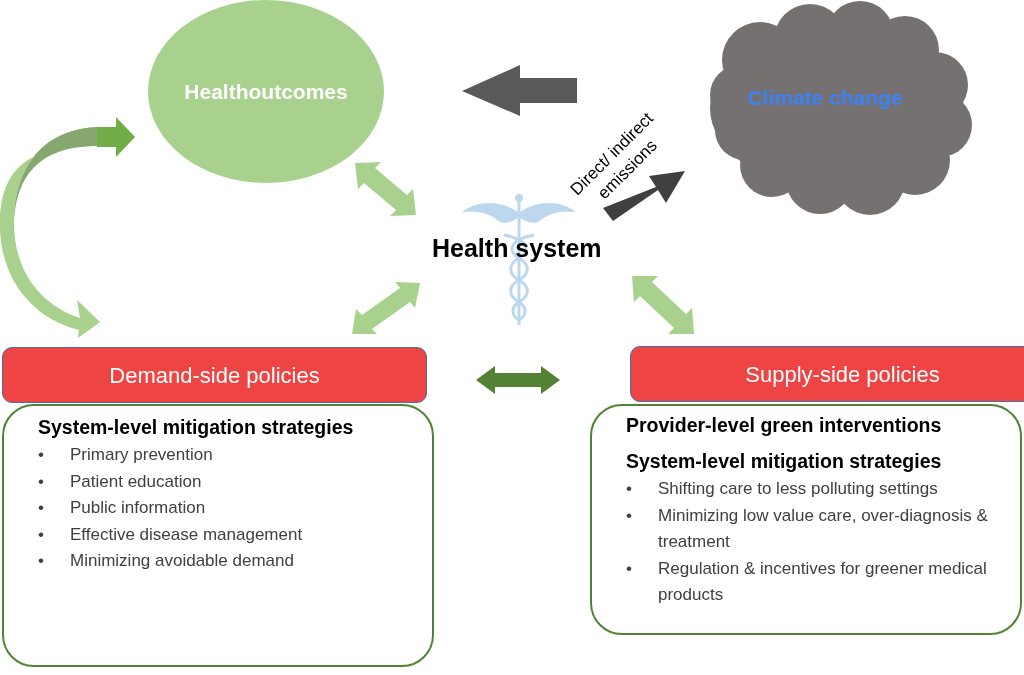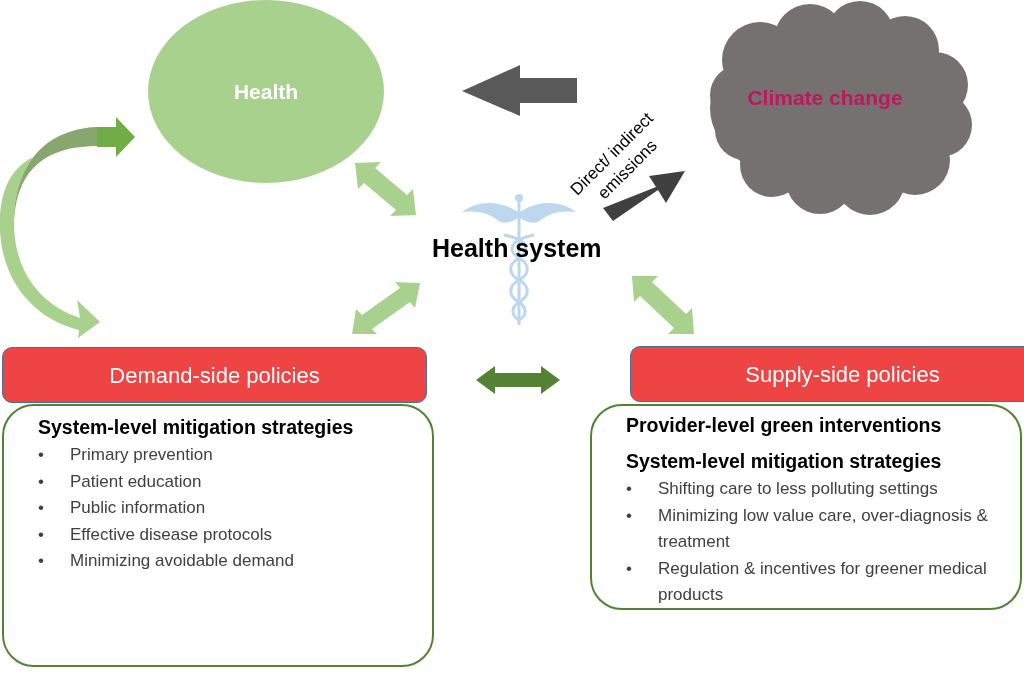--- a/index.html
+++ b/index.html
@@ -8,31 +8,31 @@
   .abs { position: absolute; }
   svg.layer { position: absolute; left: 0; top: 0; }
   .ellipse {
     left: 148px; top: 0px; width: 236px; height: 183px;
     border-radius: 50%; background: #a9d18e;
     display: flex; align-items: center; justify-content: center; flex-direction: row;
     color: #ffffff; font-weight: bold; font-size: 21px; line-height: 32px; text-align: center;
   }
   .ellipse span { display: block; }
   .cloud-text { left: 700px; top: 86px; width: 250px; text-align: center;
-    color: #be185d; font-weight: bold; font-size: 21px; }
+    color: #3b82f6; font-weight: bold; font-size: 21px; }
   .hs-title { left: 432px; top: 234px; font-weight: bold; font-size: 25px; color: #000; text-align: right; }
   .emis { left: 545px; top: 140px; width: 150px; transform: rotate(-45deg); transform-origin: center;
     font-size: 17px; color: #000; text-align: center; line-height: 22px; }
   .header-box { background: #ef4444; border: 1.5px solid #41719c; border-radius: 10px;
     color: #fff; font-size: 22px; text-align: center; line-height: 56px; height: 56px; box-sizing: border-box; }
   .demand-header { left: 2px; top: 347px; width: 425px; }
   .supply-header { left: 590px; top: 346px; width: 425px; margin-left: 40px; }
   .body-box { border: 2.5px solid #548235; border-radius: 32px; background: #fff; box-sizing: border-box; }
   .demand-body { left: 2px; top: 404px; width: 432px; height: 263px; padding: 6px 0 0 34px; }
-  .supply-body { left: 590px; top: 404px; width: 432px; height: 206px; padding: 4px 0 0 34px; }
+  .supply-body { left: 590px; top: 404px; width: 432px; height: 231px; padding: 4px 0 0 34px; }
   .sec-title { font-weight: bold; font-size: 19.5px; color: #000; line-height: 30px; }
   ul.bul { list-style: none; margin: 0; padding: 0; }
   ul.bul li { position: relative; padding-left: 32px; font-size: 17px; line-height: 26.5px; color: #404040; }
   ul.bul li::before { content: "•"; position: absolute; left: 0; top: 0; }
   .supply-body .sec2 { margin-top: 6px; }
 </style>
 </head>
 <body>
 
 <svg class="layer" width="1024" height="675" viewBox="0 0 1024 675">
@@ -76,38 +76,39 @@
     <path d="M520,212 C538,200 560,200 576,212 C558,210 548,214 538,222 C533,224 526,222 520,218 Z" stroke="none"></path>
     <line x1="519" y1="200" x2="519" y2="325" stroke-width="3"></line>
     <circle cx="519" cy="198" r="4" stroke="none"></circle>
     <path d="M504,235 C530,240 530,252 519,258 C508,264 508,274 519,280 C530,286 530,296 519,302 C510,308 512,316 519,320" fill="none" stroke-width="3"></path>
     <path d="M534,235 C508,240 508,252 519,258 C530,264 530,274 519,280 C508,286 508,296 519,302 C528,308 526,316 519,320" fill="none" stroke-width="3"></path>
   </g>
 </svg>
 
 <div class="abs ellipse">
   <span>Health</span>
+  <span>outcomes</span>
 </div>
 
 <div class="abs cloud-text">Climate change</div>
 
 <div class="abs emis">
   <div>Direct/ indirect</div>
   <div>emissions</div>
 </div>
 
 <div class="abs hs-title">Health system</div>
 
 <div class="abs body-box demand-body">
   <div class="sec-title">System-level mitigation strategies</div>
   <ul class="bul">
     <li>Primary prevention</li>
     <li>Patient education</li>
     <li>Public information</li>
-    <li>Effective disease protocols</li>
+    <li>Effective disease management</li>
     <li>Minimizing avoidable demand</li>
   </ul>
 </div>
 <div class="abs header-box demand-header">Demand-side policies</div>
 
 <div class="abs body-box supply-body">
   <div class="sec-title">Provider-level green interventions</div>
   <ul class="bul">
   </ul>
   <div class="sec-title sec2">System-level mitigation strategies</div>

